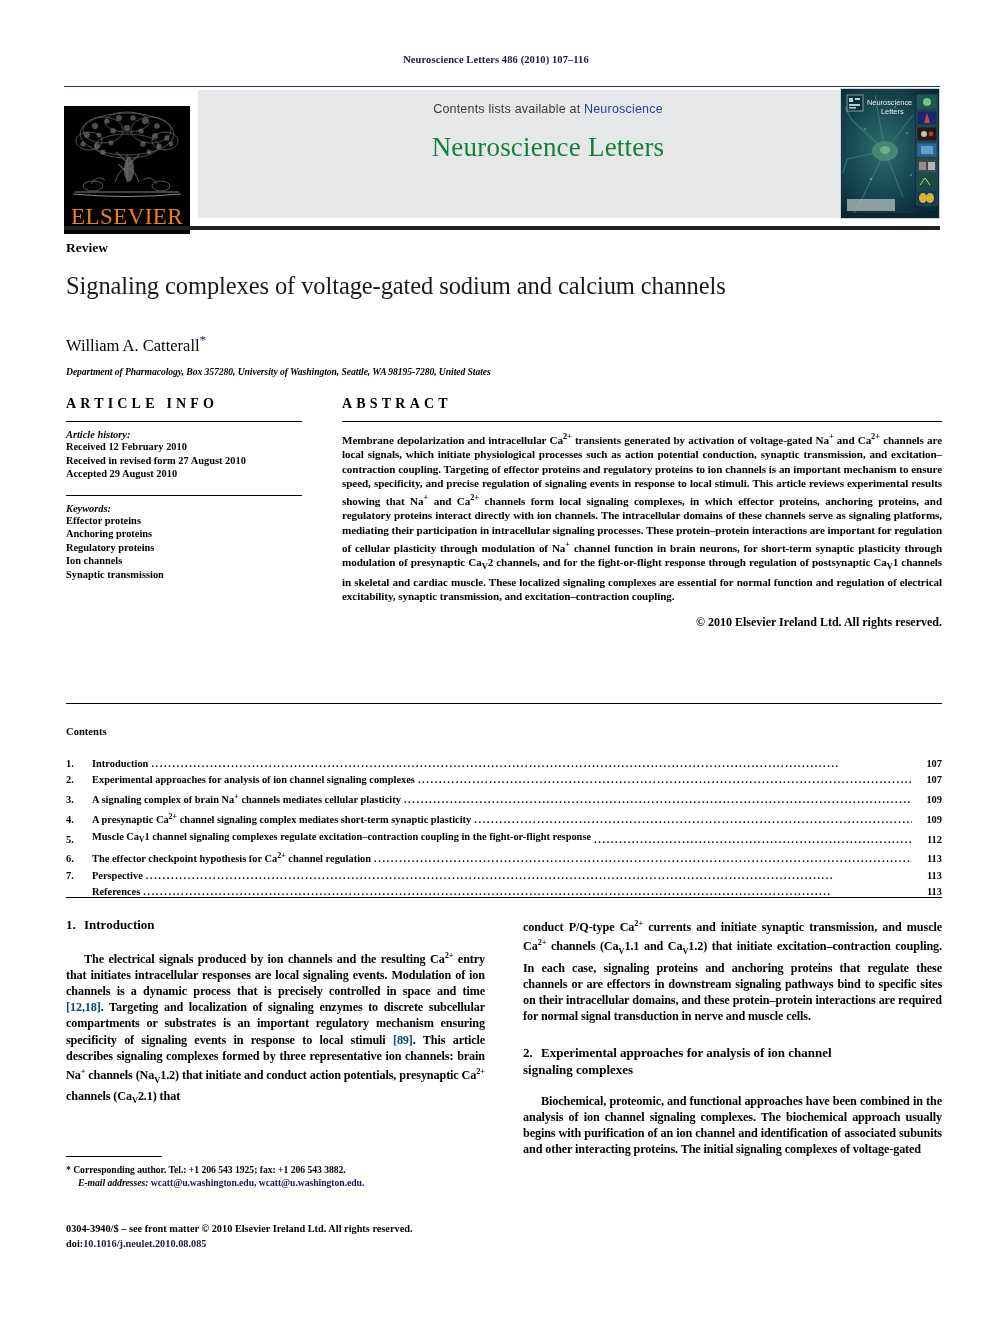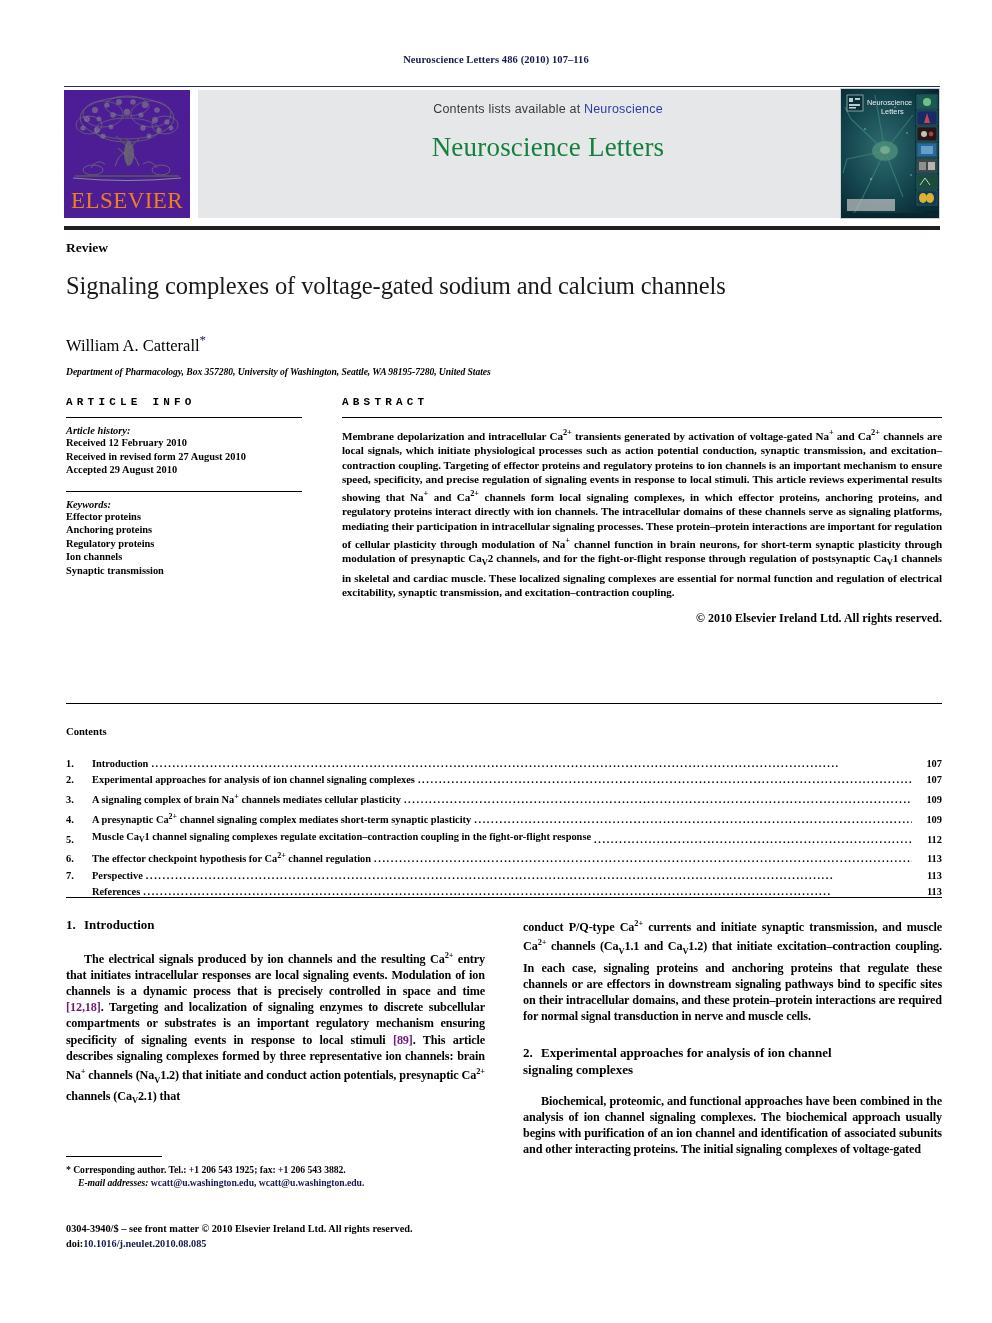--- a/index.html
+++ b/index.html
@@ -72,23 +72,23 @@
     font-family: "Liberation Sans", sans-serif;
     font-size: 11px;
     color: #4a4a4a;
     letter-spacing: 1.7px;
   }
   .homepage-line .url { color: #2b3ea8; }
 
   
   .elsevier-logo {
     position: absolute;
-    left: 0; top: 0;
+    left: 0; top: 16px;
     width: 126px; height: 128px;
-    background: #4c1d95;
+    background: #000000;
   }
   .elsevier-tree { position: absolute; left: 5px; top: 2px; width: 116px; height: 96px; }
   .elsevier-word {
     position: absolute;
     left: 0; top: 98px; width: 126px;
     text-align: center;
     font-family: "Liberation Serif", serif;
     font-size: 23px;
     color: #f07f19;
     letter-spacing: 0.4px;
@@ -136,23 +136,23 @@
     font-family: "Liberation Serif", serif;
     font-style: italic;
     font-weight: bold;
     font-size: 9.6px;
     letter-spacing: -0.05px;
   }
 
   
   .info-abs { position: absolute; left: 66px; top: 396px; width: 876px; }
   .colhead {
-    font-family: Liberation Mono, monospace;
-    font-weight: bold;
-    font-size: 11px;
+    font-family: Liberation Serif, serif;
+    font-weight: bold;
+    font-size: 14px;
     letter-spacing: 4.2px;
   }
   .info-col { position: absolute; left: 0; top: 0; width: 236px; }
   .abs-col  { position: absolute; left: 276px; top: 0; width: 600px; }
 
   .info-rule { border-top: 1.1px solid #000; margin: 9px 0 7px 0; }
   .info-rule2 { border-top: 1.6px solid #000; margin: 14px 0 7px 0; }
   .info-label {
     font-family: "Liberation Serif", serif;
     font-style: italic; font-weight: bold;
@@ -245,21 +245,21 @@
     font-family: "Liberation Serif", serif;
     font-weight: bold;
     font-size: 12.2px;
     line-height: 16.1px;
     text-align: justify;
     text-indent: 18px;
     margin-top: 15px;
     letter-spacing: -0.12px;
   }
   .para.cont { text-indent: 0; margin-top: 0; }
-  .ref { color: #701a75; font-family: Liberation Serif, serif; }
+  .ref { color: #0c4a6e; font-family: Liberation Serif, serif; }
   sub { font-size: 8.4px; }
   sup { font-size: 8.4px; }
 
   
   .footnote {
     position: absolute;
     left: 66px; top: 1156px;
     width: 419px;
   }
   .fn-rule { width: 96px; border-top: 1.2px solid #000; margin-bottom: 6px; }

